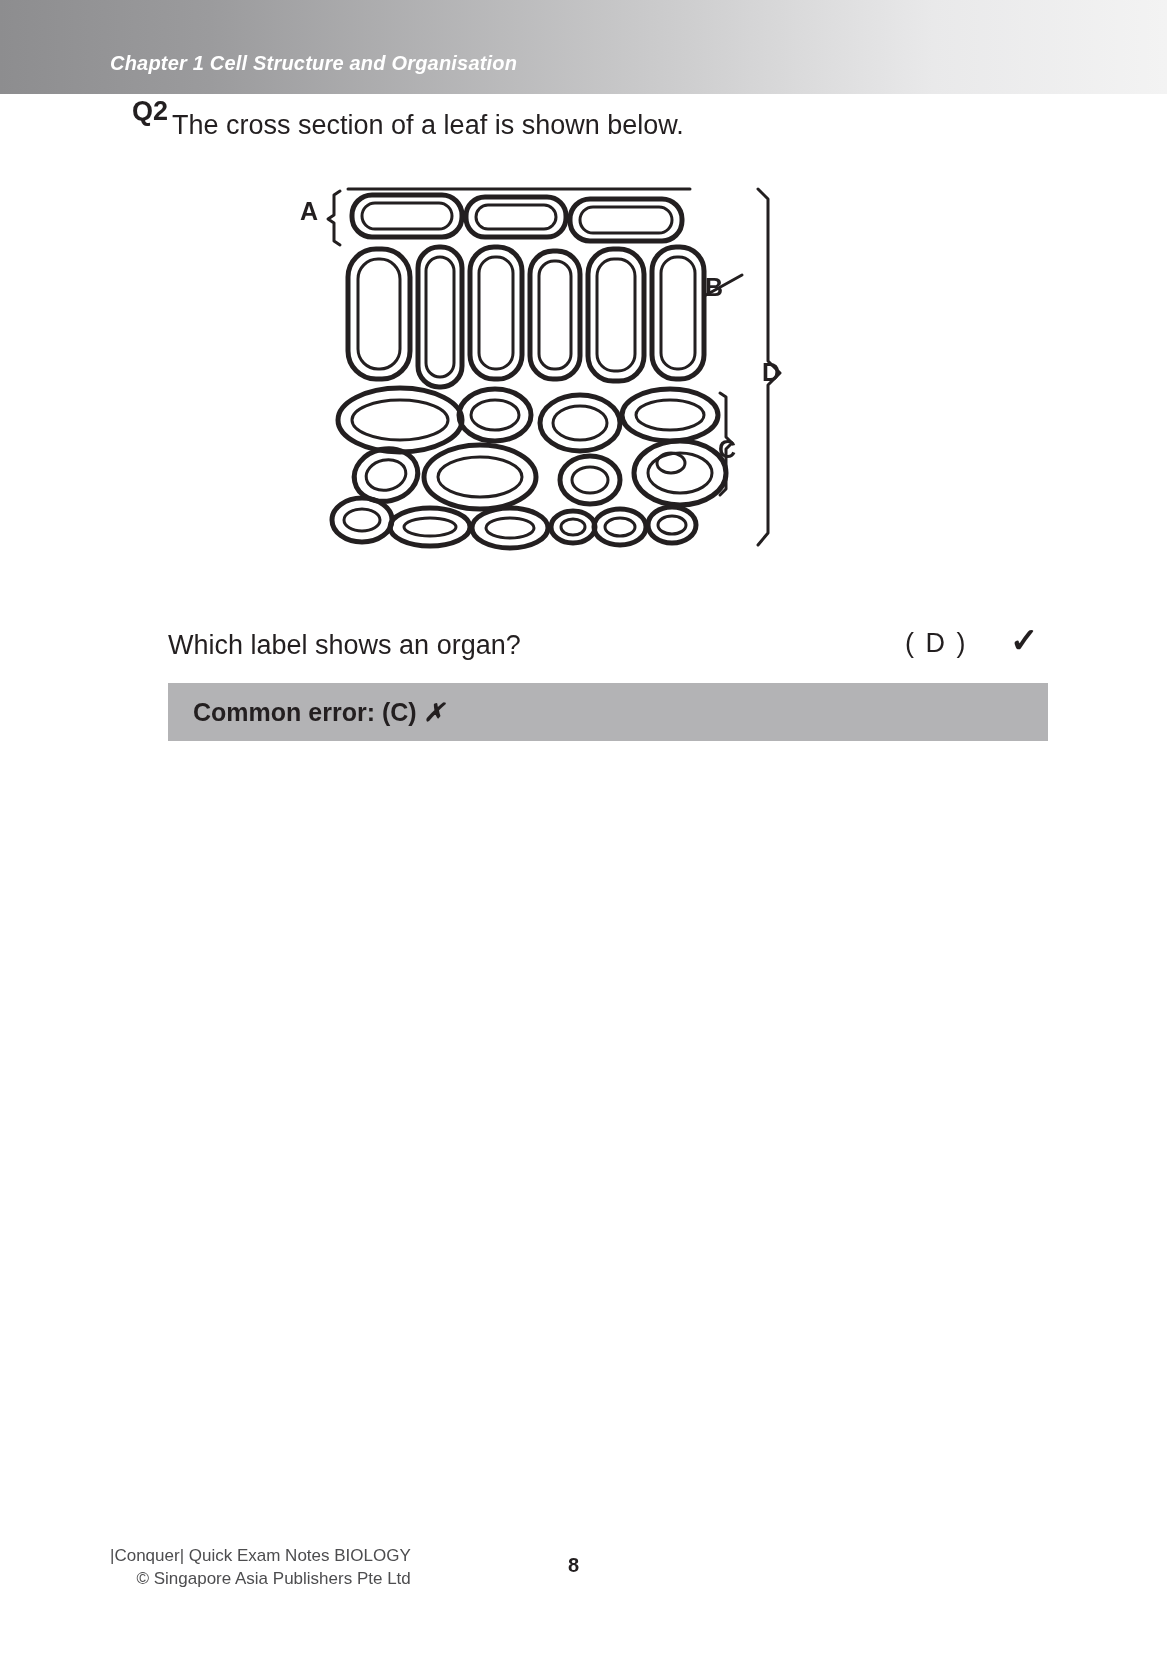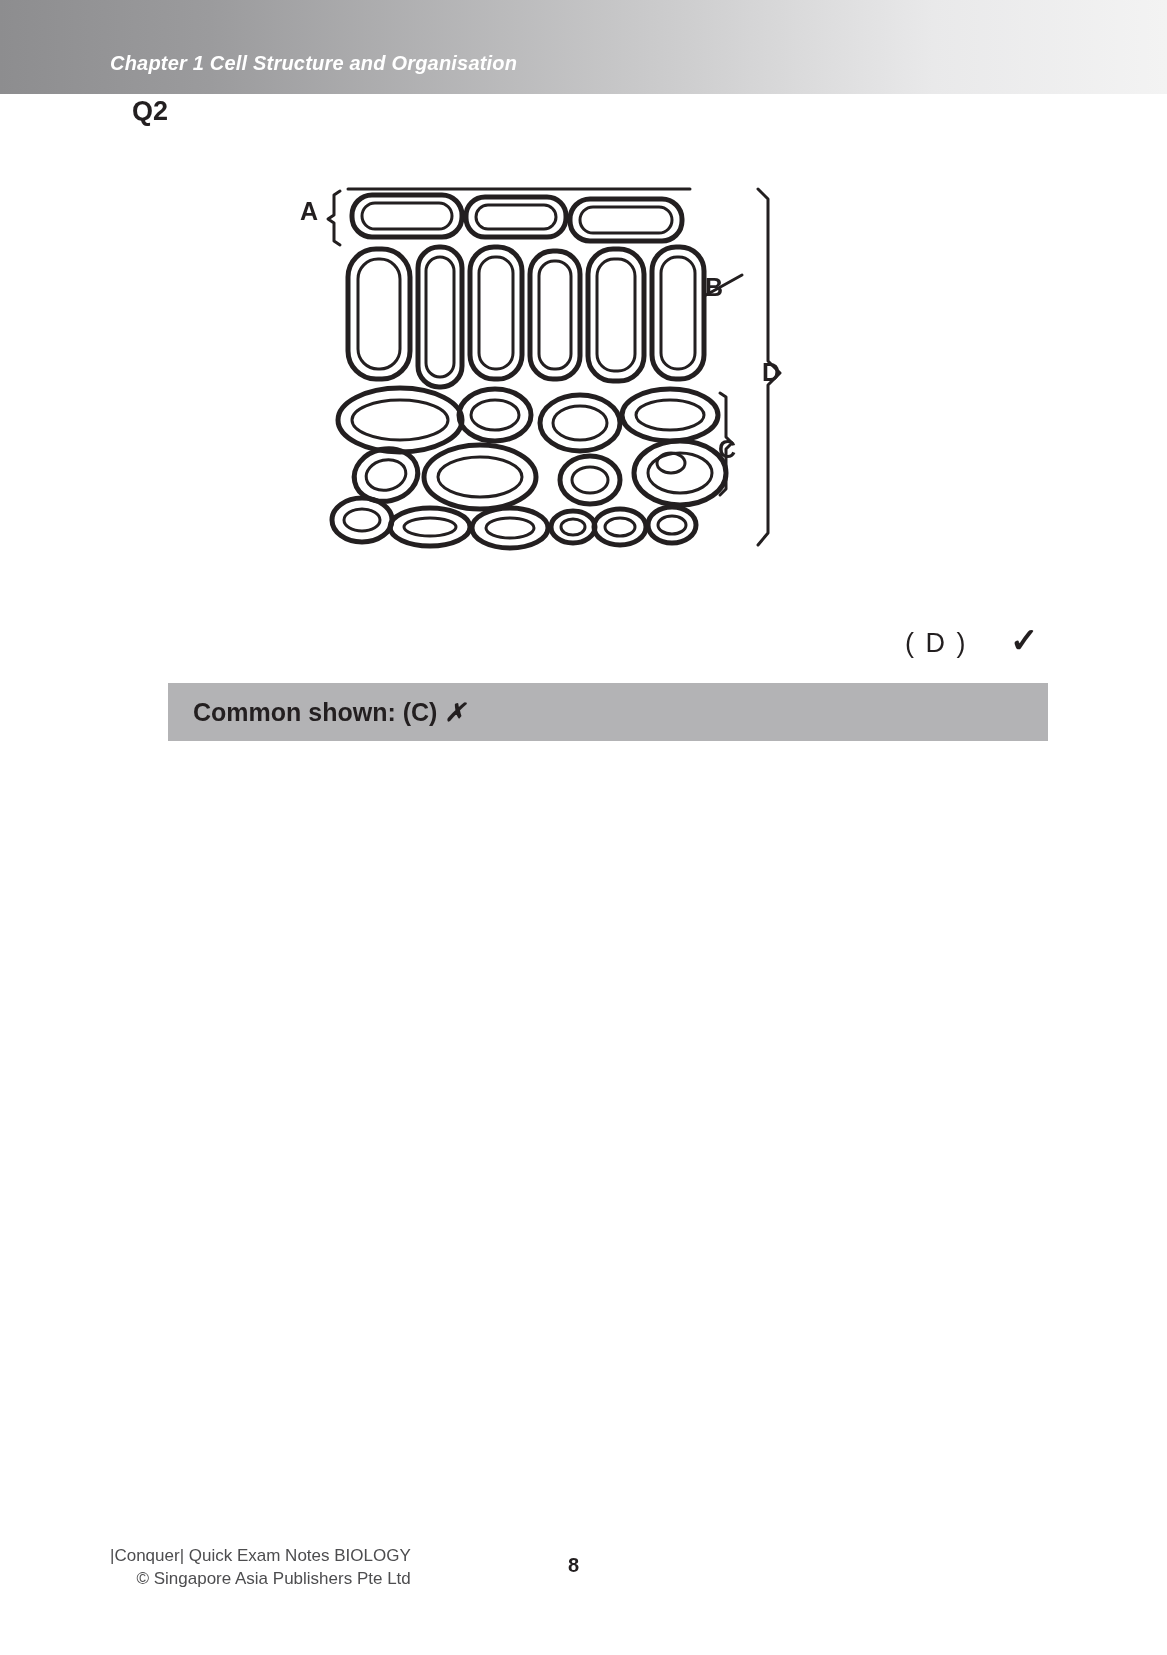--- a/index.html
+++ b/index.html
@@ -166,20 +166,21 @@
 </head>
 <body>
 
 <div class="page">
 
   <div class="header-band">
     <div class="header-title">Chapter 1  Cell Structure and Organisation</div>
   </div>
 
   <div class="q-label">Q2</div>
+  <div class="q-text">The cross section of a leaf is shown below.</div>
 
   <div class="figure">
     <svg width="530" height="400" viewBox="0 0 530 400" xmlns="http://www.w3.org/2000/svg">
       <g fill="none" stroke="#231f20" stroke-width="5" stroke-linecap="round" stroke-linejoin="round">
 
         <rect x="62" y="20" width="110" height="42" rx="20" ry="20"></rect>
         <rect x="72" y="28" width="90" height="26" rx="13" ry="13" stroke-width="3"></rect>
         <rect x="176" y="22" width="100" height="40" rx="19" ry="19"></rect>
         <rect x="186" y="30" width="80" height="24" rx="12" ry="12" stroke-width="3"></rect>
         <rect x="280" y="24" width="112" height="42" rx="20" ry="20"></rect>
@@ -250,30 +251,31 @@
 
         <path d="M 468 14 L 478 24 L 478 186 L 490 198 L 478 210 L 478 358 L 468 370" stroke-width="3"></path>
       </g>
     </svg>
     <div class="fig-label lbl-a">A</div>
     <div class="fig-label lbl-b">B</div>
     <div class="fig-label lbl-c">C</div>
     <div class="fig-label lbl-d">D</div>
   </div>
 
+  <div class="prompt">Which label shows an organ?</div>
   <div class="answer-box">
     <span>(</span>
     <span>D</span>
     <span>)</span>
   </div>
   <div class="answer-tick">✓</div>
 
   <div class="panel">
     <div class="panel-header">
-      <span>Common shown: (C)</span>
+      <span>Common error: (C)</span>
       <span class="cross">✗</span>
     </div>
   </div>
 
   <div class="footer-left">
     <div>|Conquer| Quick Exam Notes BIOLOGY</div>
     <div>© Singapore Asia Publishers Pte Ltd</div>
   </div>
   <div class="footer-page">8</div>
 

